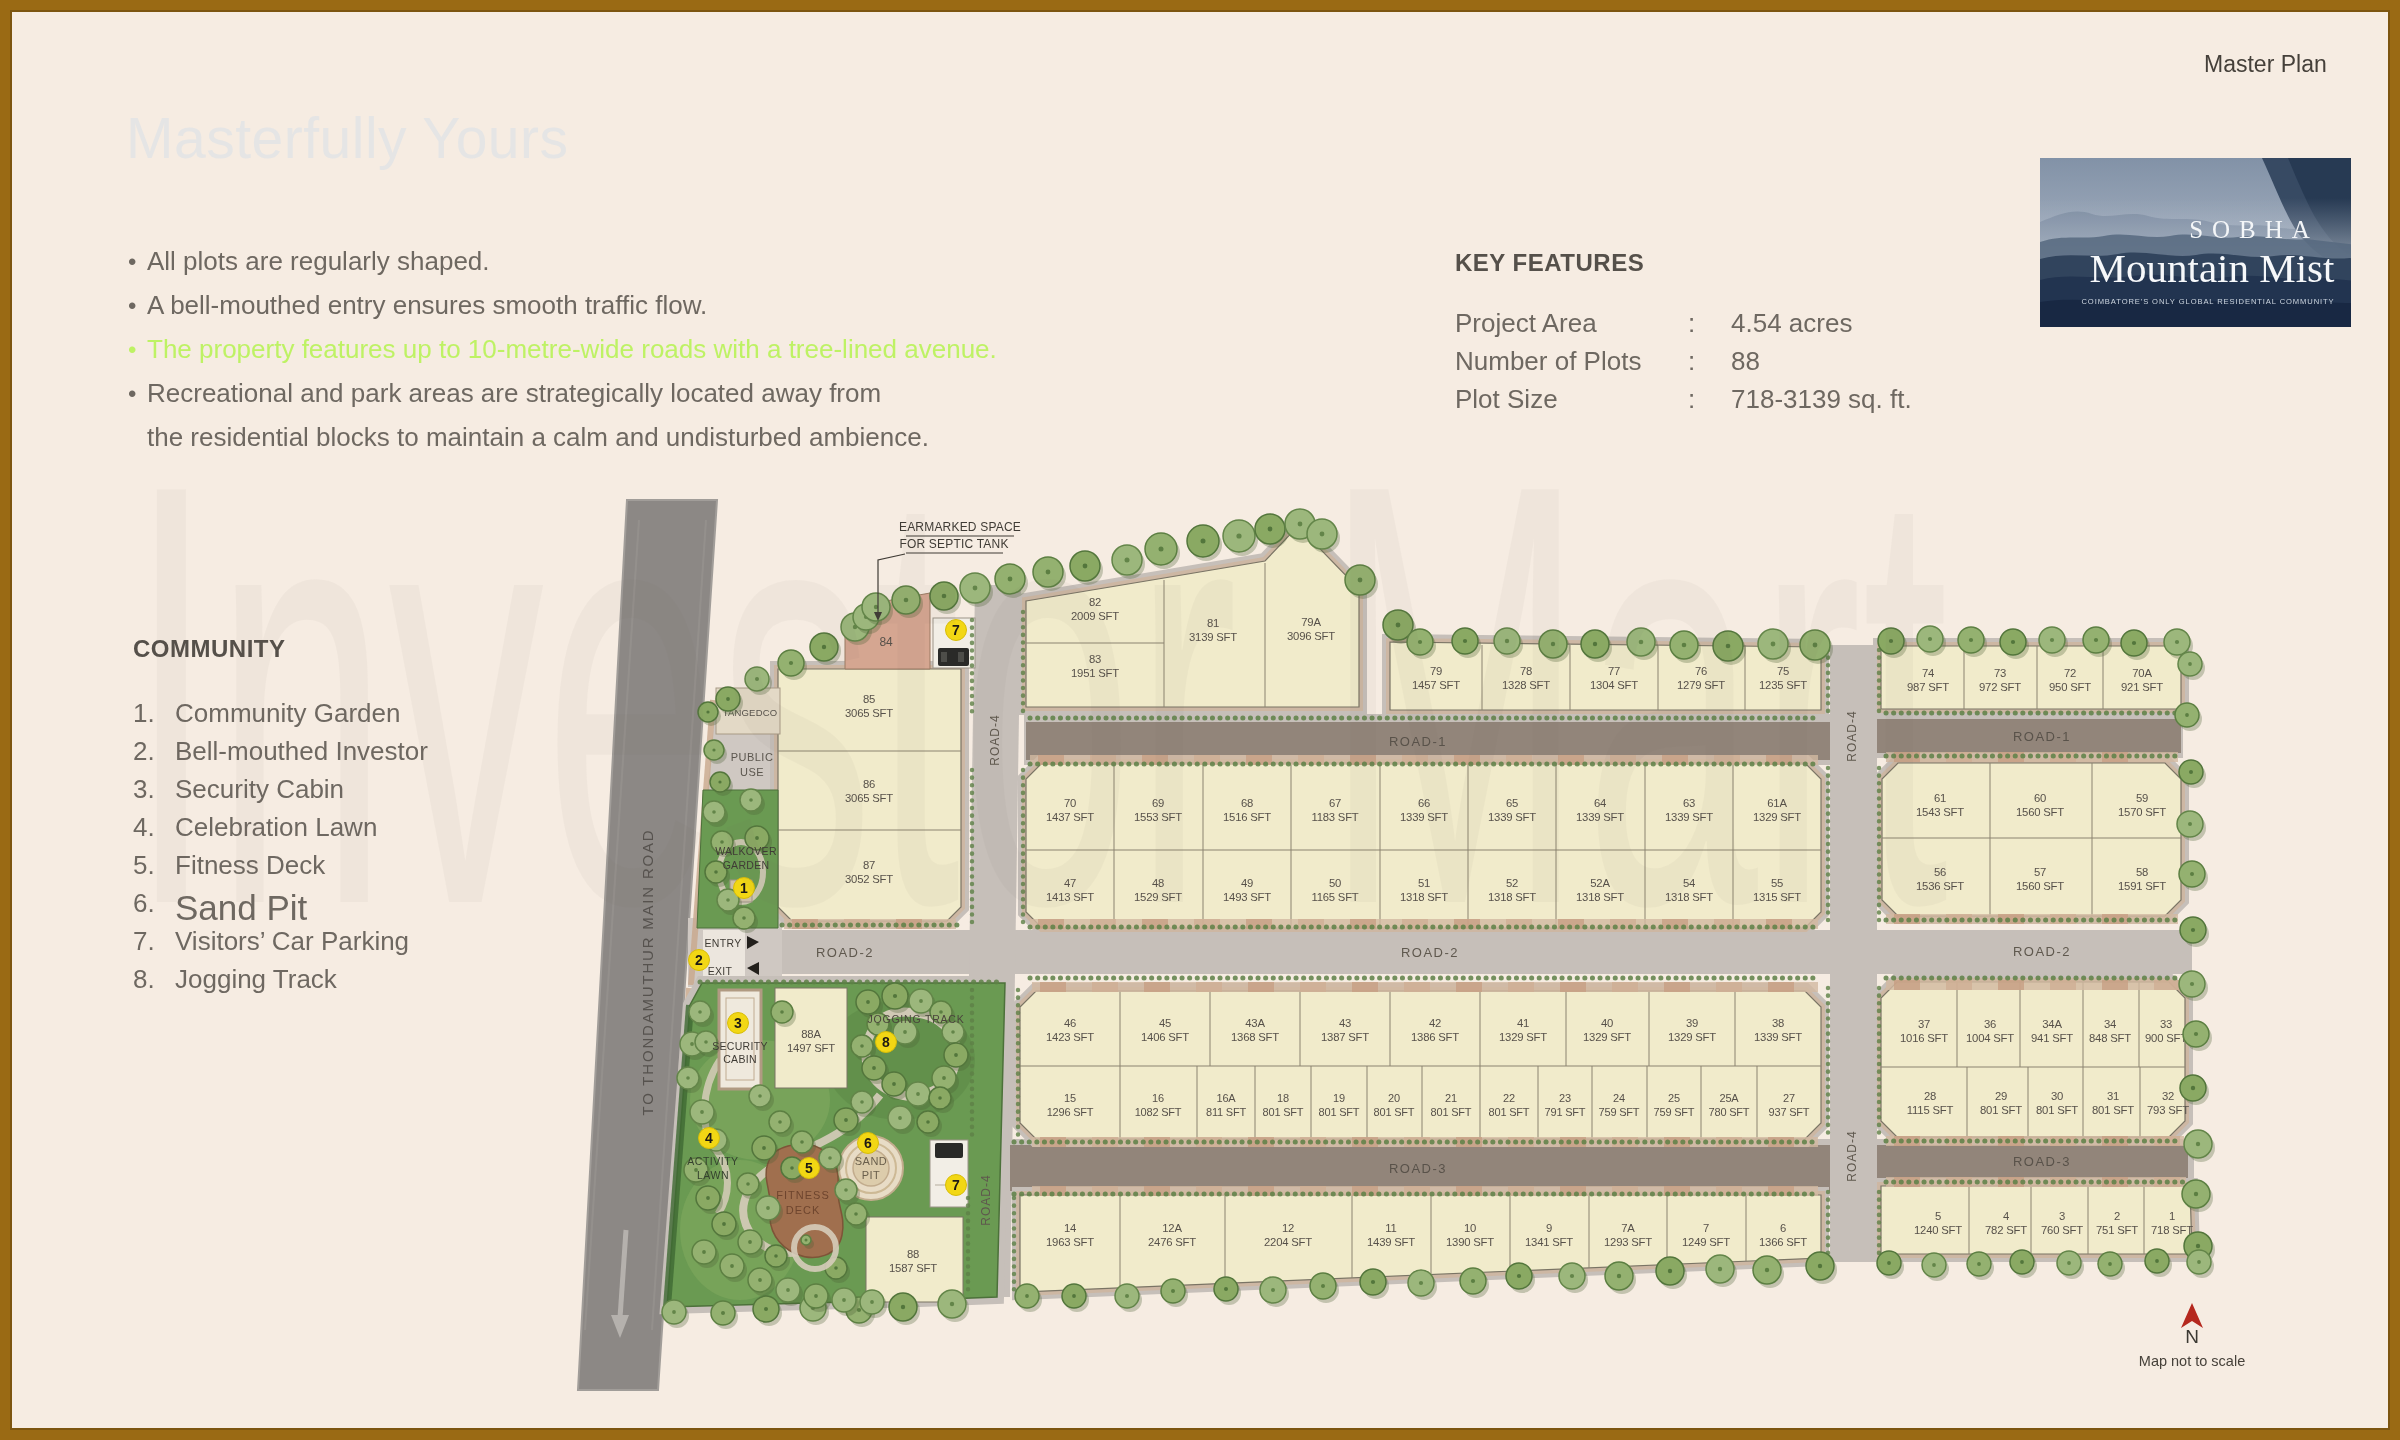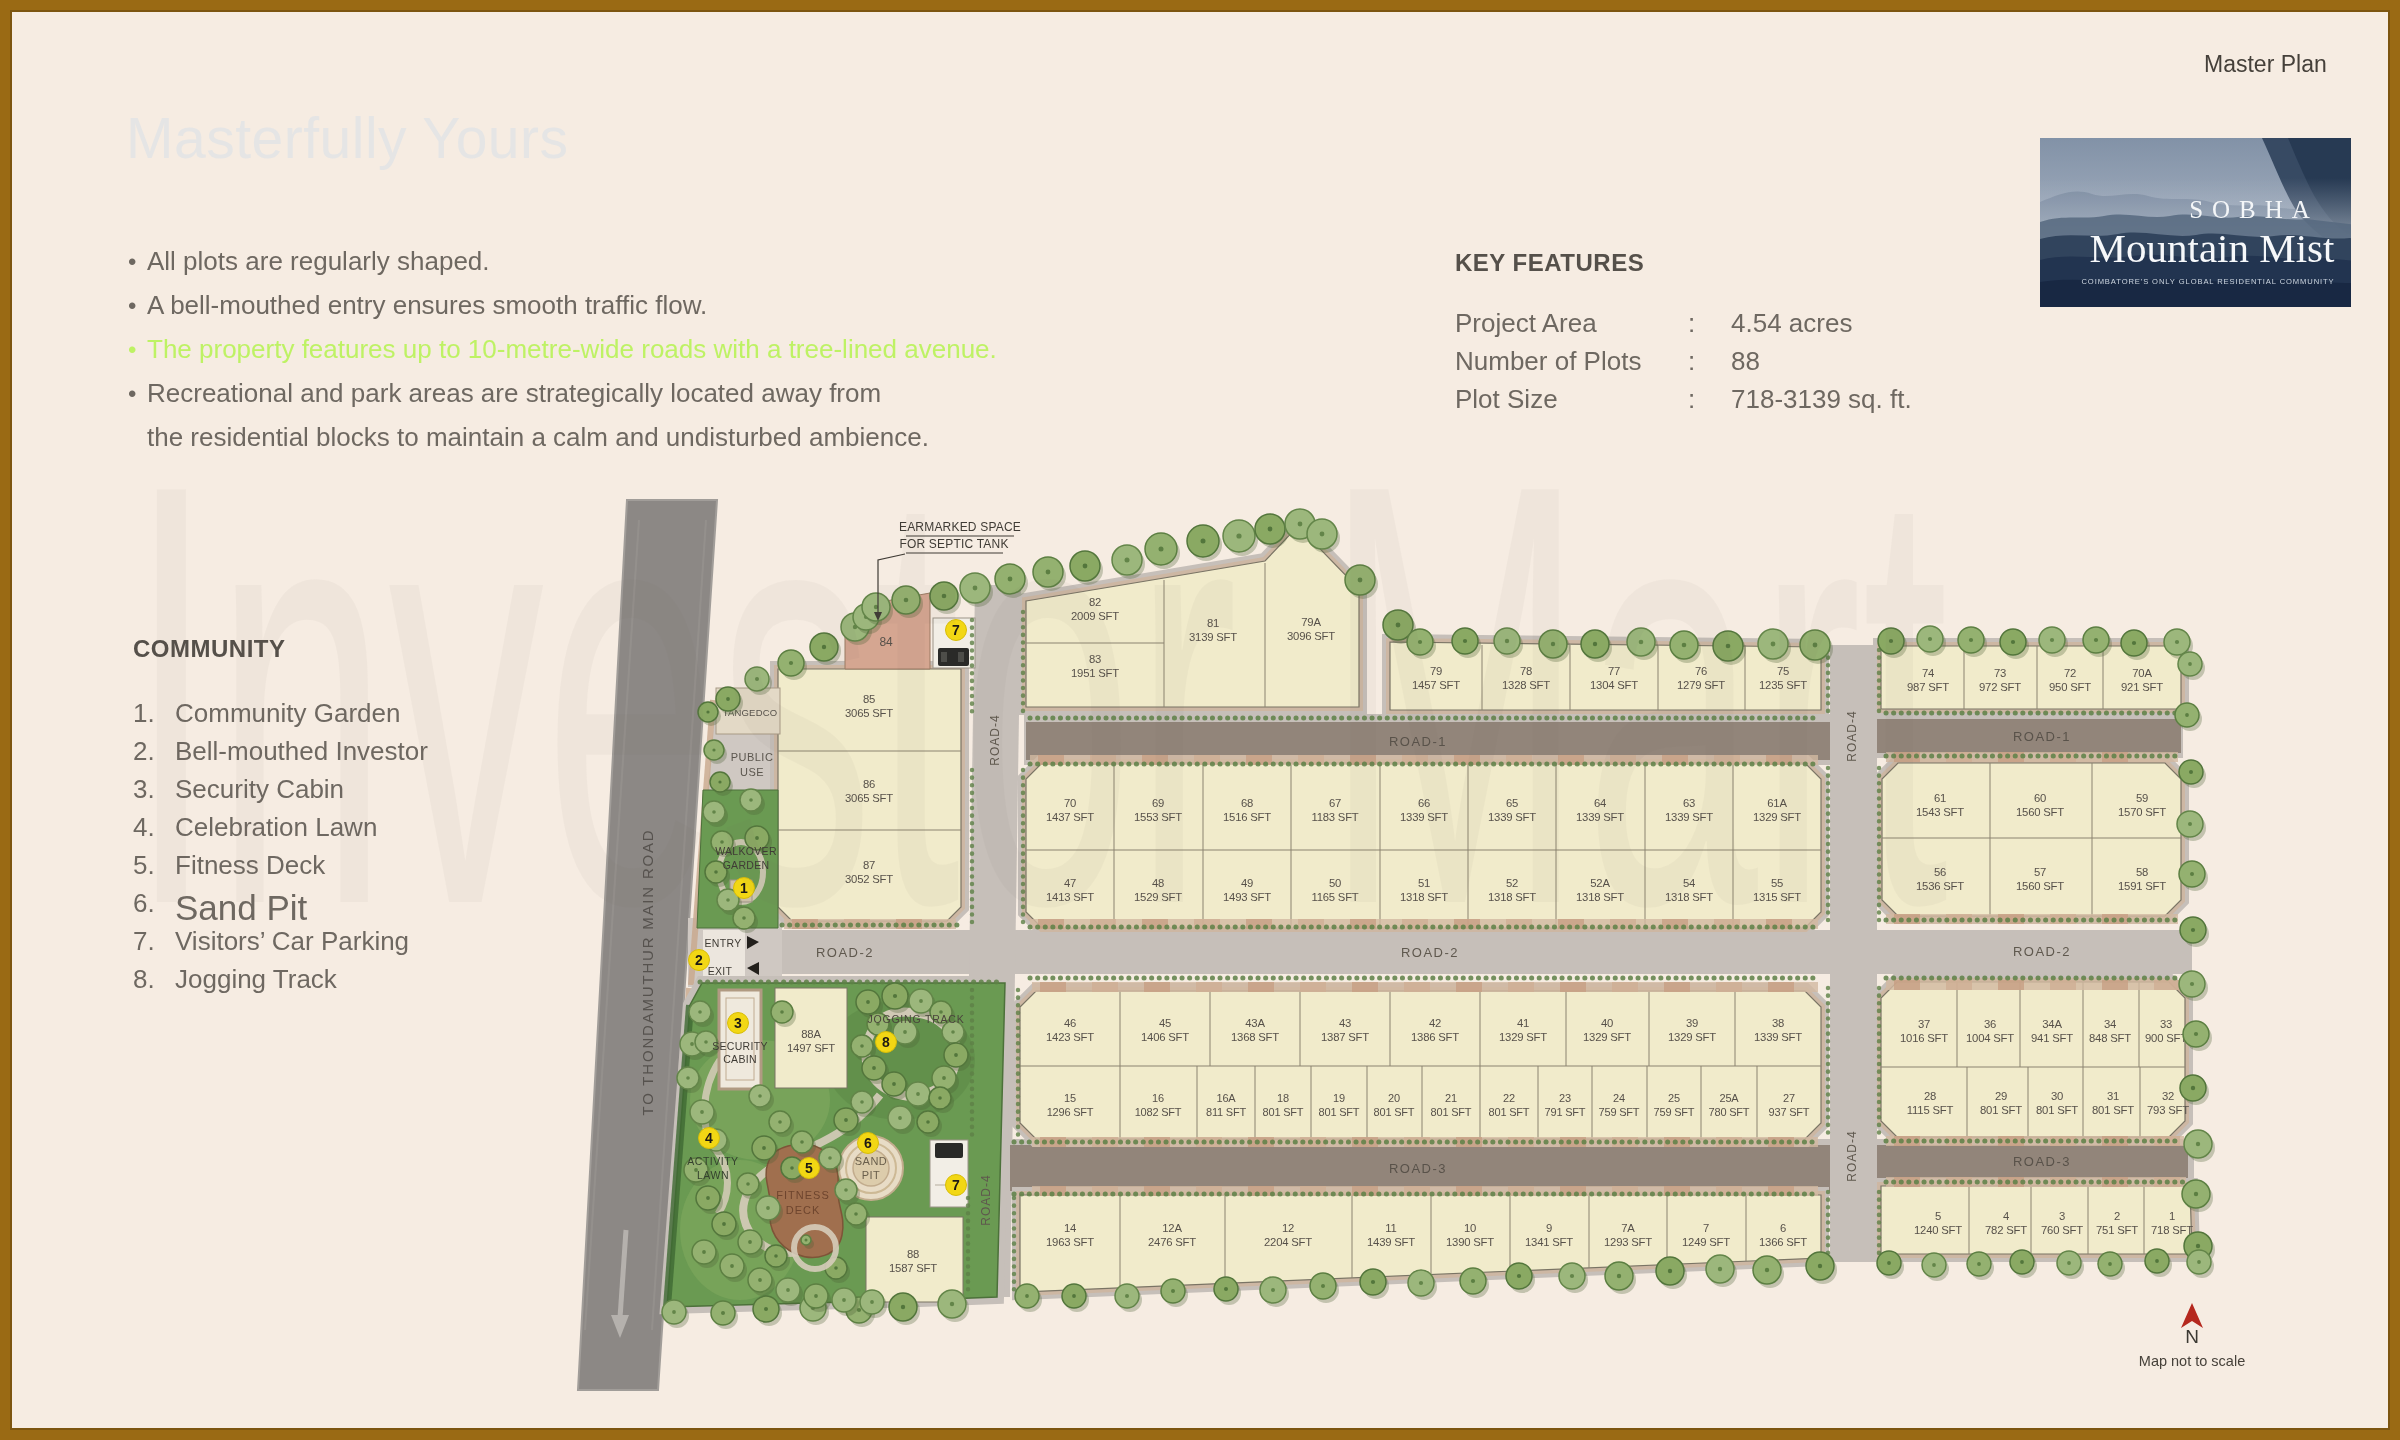--- a/index.html
+++ b/index.html
@@ -996,21 +996,21 @@
 <div style="position:absolute;left:175px;top:812px;font-size:26px;color:#6e6861">Celebration Lawn</div>
 <div style="position:absolute;left:133px;top:850px;font-size:26px;color:#6e6861">5.</div>
 <div style="position:absolute;left:175px;top:850px;font-size:26px;color:#6e6861">Fitness Deck</div>
 <div style="position:absolute;left:133px;top:888px;font-size:26px;color:#6e6861">6.</div>
 <div style="position:absolute;left:175px;top:888px;font-size:35px;color:#6e6861">Sand Pit</div>
 <div style="position:absolute;left:133px;top:926px;font-size:26px;color:#6e6861">7.</div>
 <div style="position:absolute;left:175px;top:926px;font-size:26px;color:#6e6861">Visitors’ Car Parking</div>
 <div style="position:absolute;left:133px;top:964px;font-size:26px;color:#6e6861">8.</div>
 <div style="position:absolute;left:175px;top:964px;font-size:26px;color:#6e6861">Jogging Track</div>
 
-<div style="position:absolute;left:2040px;top:138px;width:311px;height:169px;overflow:hidden">
+<div style="position:absolute;left:2040px;top:158px;width:311px;height:169px;overflow:hidden">
 <svg width="326" height="169" viewBox="0 0 326 169">
 <defs>
 <linearGradient id="sky" x1="0" y1="0" x2="0" y2="1">
 <stop offset="0" stop-color="#8292a7"></stop>
           <stop offset="0.5" stop-color="#9fabbc"></stop>
           <stop offset="1" stop-color="#b6bec9"></stop>
 </linearGradient>
 <linearGradient id="mist" x1="0" y1="0" x2="0" y2="1">
 <stop offset="0" stop-color="#aeb9c6" stop-opacity="0"></stop>
           <stop offset="1" stop-color="#c3ccd5" stop-opacity="0.9"></stop>

